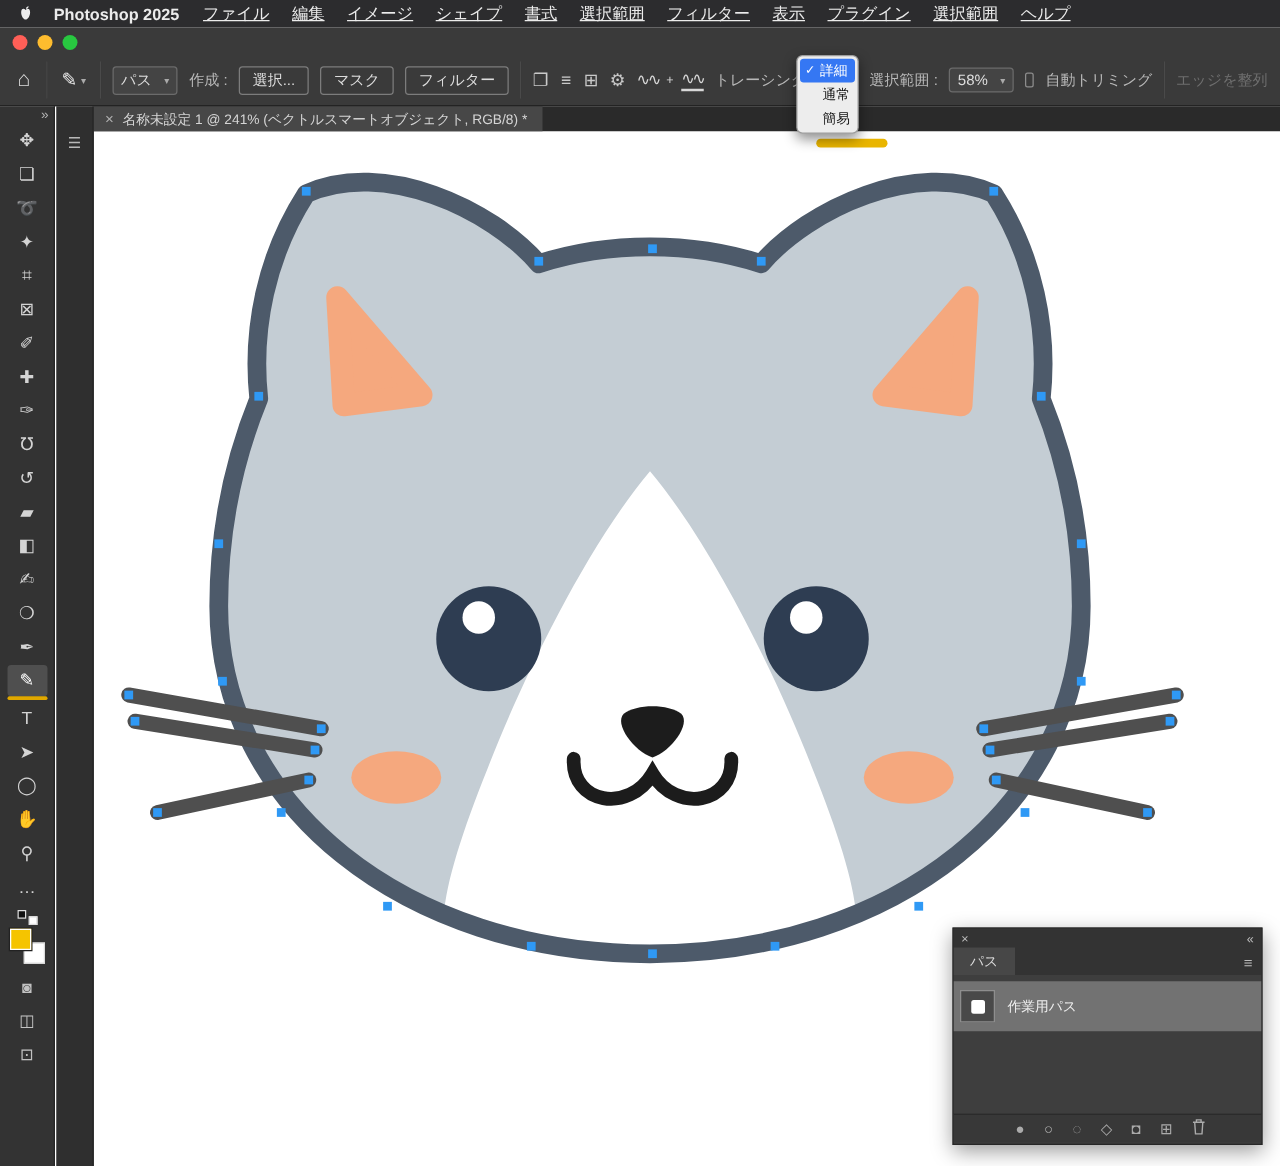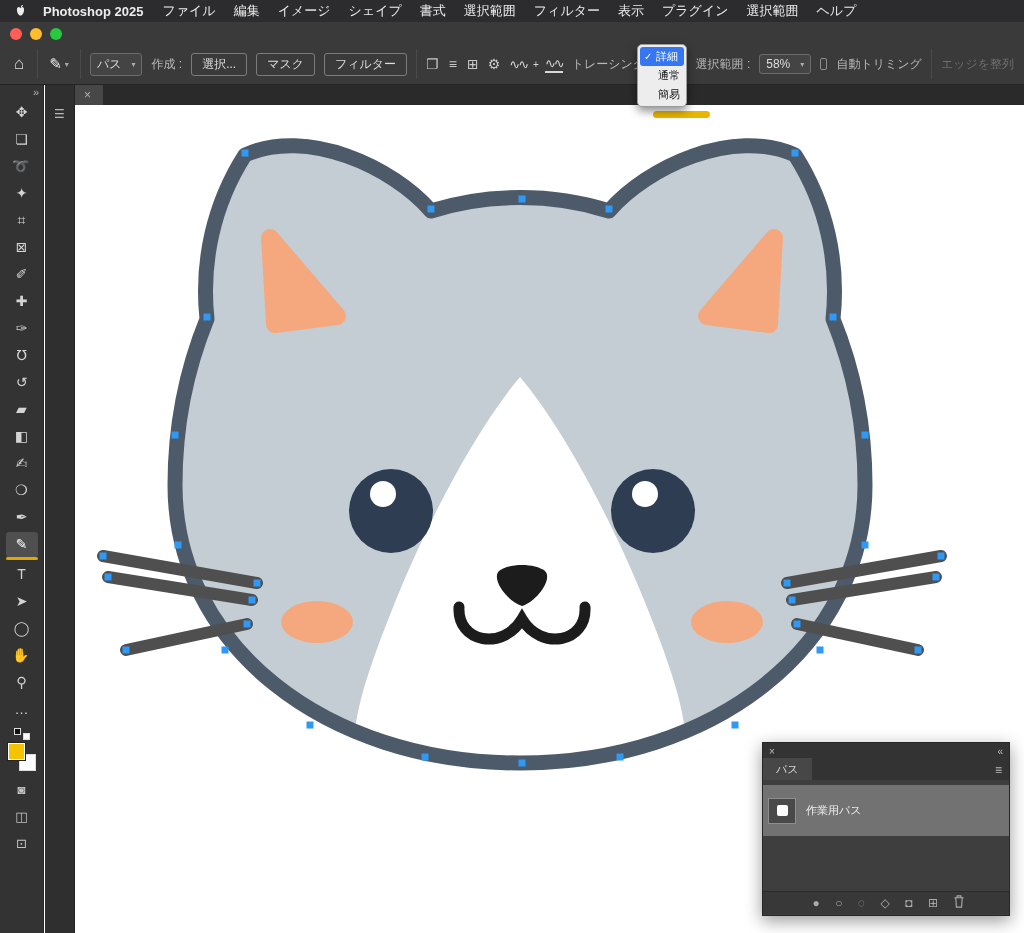--- a/index.html
+++ b/index.html
@@ -4,21 +4,21 @@
 <style>
   * { margin:0; padding:0; box-sizing:border-box; }
   body { font-family:"Liberation Sans","DejaVu Sans",sans-serif; }
   #app { position:relative; width:1024px; height:933px; background:#fff; overflow:hidden; font-family:"Liberation Sans","DejaVu Sans",sans-serif; }
 
   
   .menubar { position:absolute; top:0; left:0; right:0; height:22px; background:#2c2c2e; color:#ececec; display:flex; align-items:center; font-size:13px; padding-left:14px; z-index:30; }
   .apple-logo { width:13px; height:14px; margin-right:16px; display:inline-flex; }
   .apple-logo svg { width:13px; height:14px; fill:#ececec; }
   .app-name { font-weight:bold; margin-right:10px; }
-  .menu-item { padding:0 9px; white-space:nowrap; }
+  .menu-item { padding:0 9px; white-space:nowrap;text-decoration:underline; }
 
   
   .optionsbar { position:absolute; top:22px; left:0; right:0; height:63px; background:#3a3a3a; border-bottom:1px solid #232323; z-index:20; }
   .traffic { position:absolute; top:6px; left:10px; display:flex; gap:8px; }
   .traffic span { width:12px; height:12px; border-radius:50%; display:inline-block; }
   .tl-red { background:#ff5f57; } .tl-yellow { background:#febc2e; } .tl-green { background:#28c840; }
   .opts-row { position:absolute; left:0; right:0; top:22px; bottom:0; display:flex; align-items:center; padding:0 10px; gap:9px; color:#cccccc; font-size:12px; white-space:nowrap; }
   .vsep { width:1px; height:30px; background:#2a2a2a; border-right:1px solid #4a4a4a; }
   .home-icon { font-size:17px; color:#ddd; padding:0 4px; }
   .active-tool { display:flex; align-items:center; gap:3px; padding:0 2px; }
@@ -67,21 +67,21 @@
   
   .canvas { position:absolute; left:75px; top:105px; right:0; bottom:0; background:#ffffff; z-index:1; }
 
   
   .paths-panel { position:absolute; left:762px; top:742px; width:248px; height:174px; background:#3e3e3e; border:1px solid #272727; box-shadow:0 5px 16px rgba(0,0,0,.4); z-index:40; font-size:11px; }
   .panel-top { height:16px; background:#333; display:flex; justify-content:space-between; align-items:center; padding:0 6px; color:#bdbdbd; font-size:10px; }
   .panel-tabs { height:21px; background:#333; display:flex; align-items:flex-end; }
   .panel-tab { background:#474747; color:#ddd; padding:4px 13px 3px; }
   .panel-menu { margin-left:auto; color:#bdbdbd; padding:0 7px 3px 0; font-size:12px; }
   .panel-body { height:111px; background:#3e3e3e; padding-top:5px; }
-  .path-row { height:51px; background:#727272; display:flex; align-items:center; gap:10px; padding-left:5px; }
+  .path-row { height:40px; background:#727272; display:flex; align-items:center; gap:10px; padding-left:5px; }
   .path-thumb { width:28px; height:26px; background:#494949; border:1px solid #8e8e8e; display:flex; align-items:center; justify-content:center; }
   .path-thumb i { width:11px; height:11px; background:#fff; border-radius:2px; display:block; }
   .path-label { color:#efefef; }
   .panel-footer { height:23px; background:#383838; border-top:1px solid #2b2b2b; display:flex; align-items:center; justify-content:space-evenly; padding:0 28px 0 34px; color:#ababab; font-size:12px; }
   .panel-footer svg { width:12px; height:13px; stroke:#ababab; fill:none; stroke-width:1.2; }
 </style>
 </head>
 <body>
 
 <div id="app">
@@ -203,20 +203,21 @@
     <div class="btool">⊡</div>
   </div>
 
   <div class="strip2">
     <div class="sliders">☰</div>
   </div>
 
   <div class="tabbar">
     <div class="doc-tab">
       <span class="close">×</span>
+      <span>名称未設定 1 @ 241% (ベクトルスマートオブジェクト, RGB/8) *</span>
     </div>
   </div>
 
   <div class="canvas">
     <svg width="949" height="828" viewBox="0 0 949 828">
 
       <rect x="578" y="6" width="57" height="7" rx="3.5" fill="#e9b500"></rect>
       <g>
 
         <path d="M 170 50 C 232 22 318 62 356 106 C 412 88 478 88 534 106 C 572 62 658 22 720 50 C 752 100 764 158 758 214 C 780 268 790 322 790 380 C 790 540 640 658 445 658 C 250 658 100 540 100 380 C 100 322 110 268 132 214 C 126 158 138 100 170 50 Z" fill="#c4cdd4"></path>

